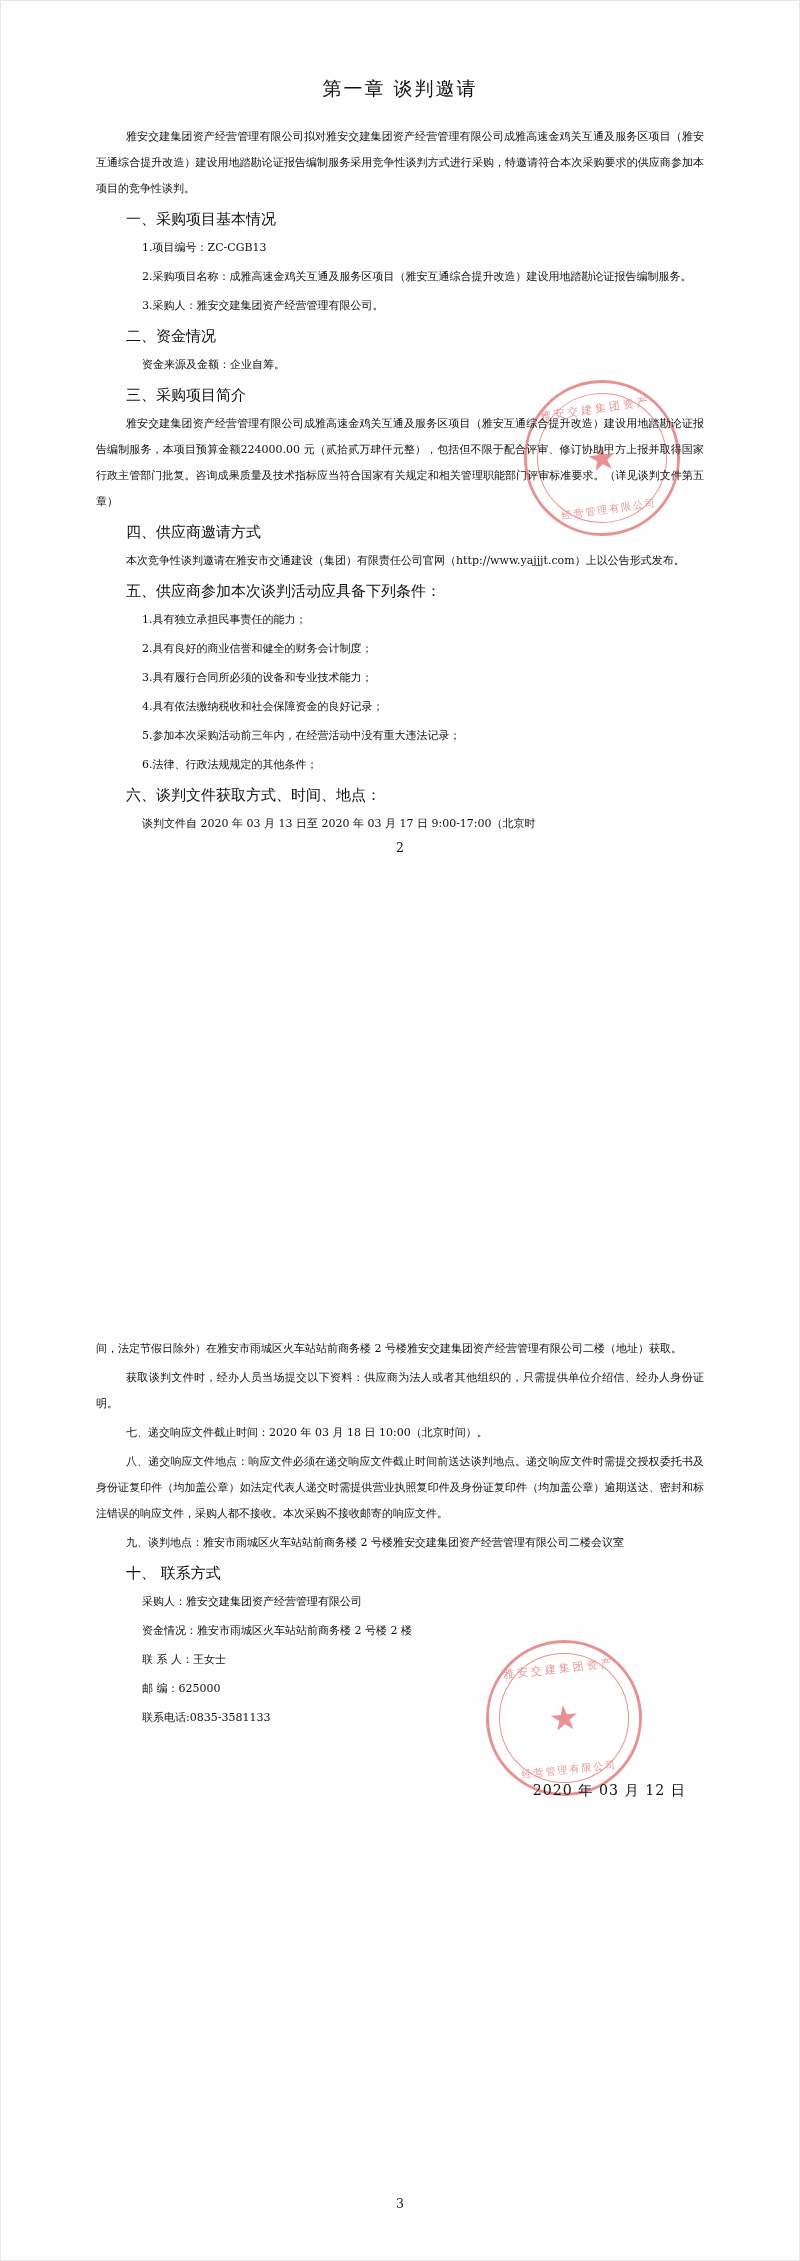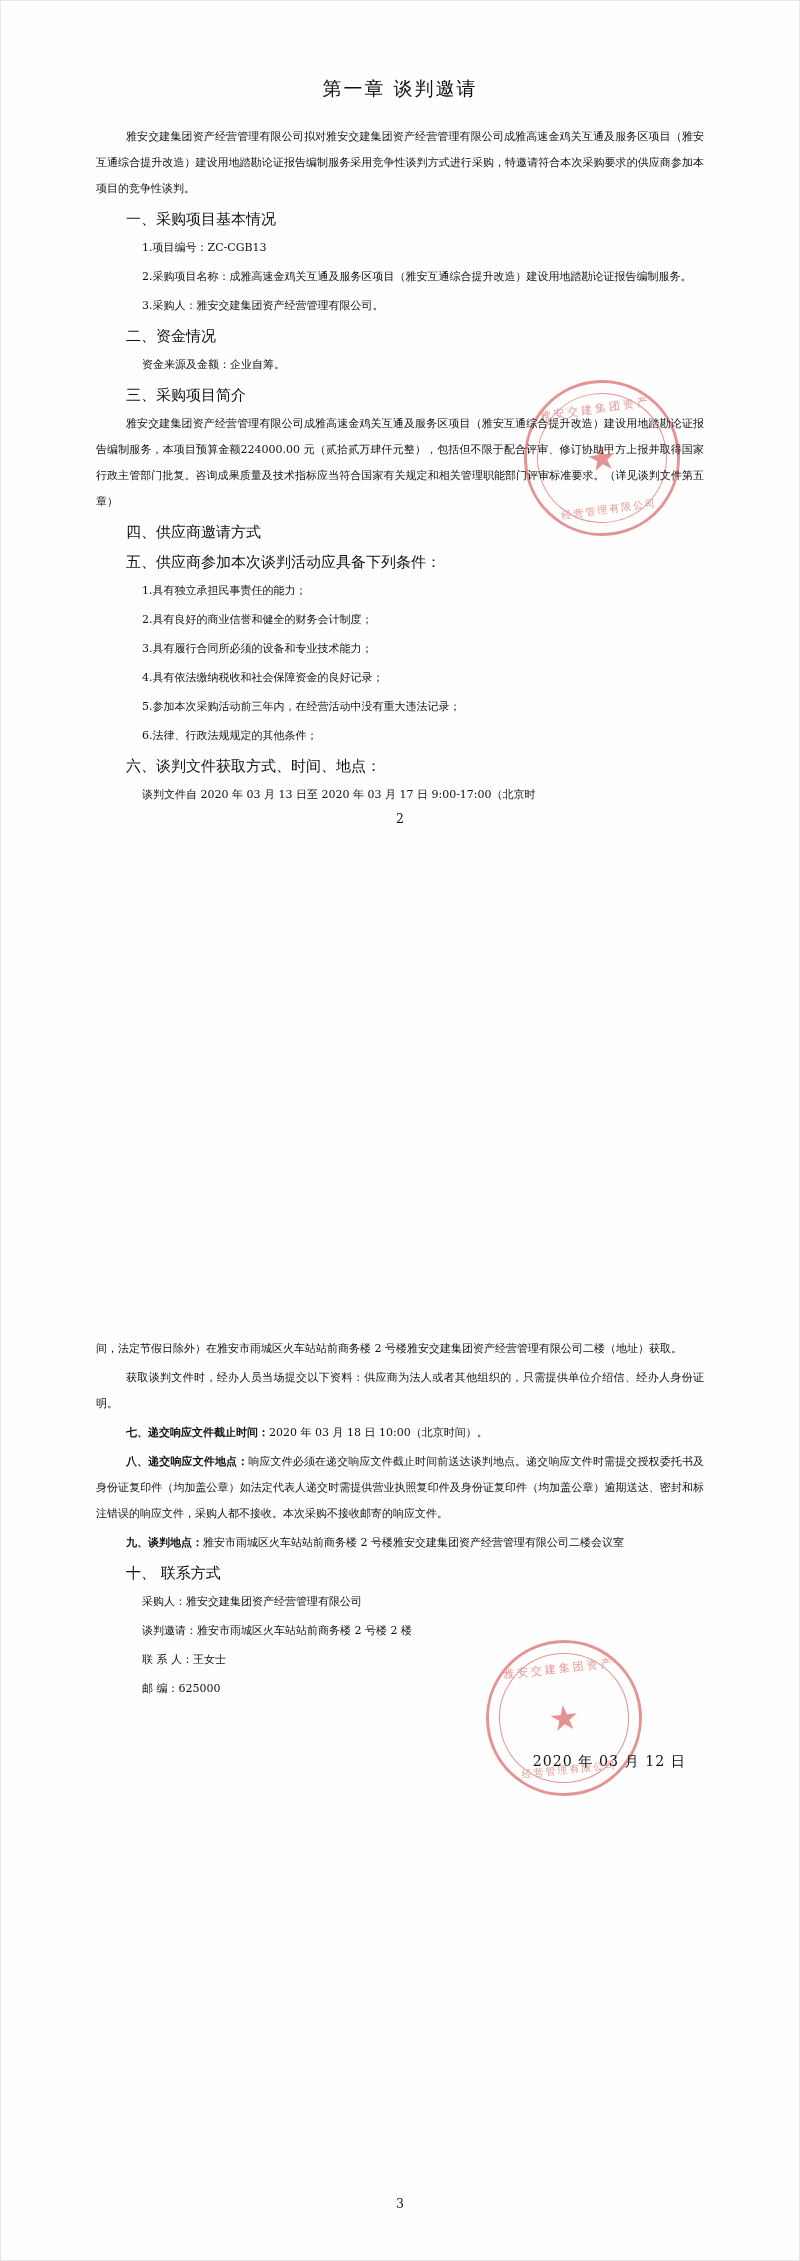--- a/index.html
+++ b/index.html
@@ -53,21 +53,21 @@
   .ind3 { text-indent: 46px; }
 
   .heading {
     font-weight: normal;
     font-size: 15px;
     text-indent: 30px;
     line-height: 28px;
     margin: 2px 0 2px 0;
   }
   .heading-inline {
-    font-weight: bold;
+    font-weight: normal;
   }
   .u { }
 
   .pagenum-mid {
     text-align: center;
     font-size: 12.5px;
     margin-top: 2px;
   }
 
   .block2 {
@@ -174,20 +174,21 @@
     <p class="ind3">2.采购项目名称：成雅高速金鸡关互通及服务区项目（雅安互通综合提升改造）建设用地踏勘论证报告编制服务。</p>
     <p class="ind3">3.采购人：雅安交建集团资产经营管理有限公司。</p>
 
     <div class="heading">二、资金情况</div>
     <p class="ind3">资金来源及金额：企业自筹。</p>
 
     <div class="heading">三、采购项目简介</div>
     <p class="ind2">雅安交建集团资产经营管理有限公司成雅高速金鸡关互通及服务区项目（雅安互通综合提升改造）建设用地踏勘论证报告编制服务，本项目预算金额224000.00 元（贰拾贰万肆仟元整），包括但不限于配合评审、修订协助甲方上报并取得国家行政主管部门批复。咨询成果质量及技术指标应当符合国家有关规定和相关管理职能部门评审标准要求。（详见谈判文件第五章）</p>
 
     <div class="heading">四、供应商邀请方式</div>
+    <p class="ind2">本次竞争性谈判邀请在雅安市交通建设（集团）有限责任公司官网（http://www.yajjjt.com）上以公告形式发布。</p>
 
     <div class="heading">五、供应商参加本次谈判活动应具备下列条件：</div>
     <p class="ind3">1.具有独立承担民事责任的能力；</p>
     <p class="ind3">2.具有良好的商业信誉和健全的财务会计制度；</p>
     <p class="ind3">3.具有履行合同所必须的设备和专业技术能力；</p>
     <p class="ind3">4.具有依法缴纳税收和社会保障资金的良好记录；</p>
     <p class="ind3">5.参加本次采购活动前三年内，在经营活动中没有重大违法记录；</p>
     <p class="ind3">6.法律、行政法规规定的其他条件；</p>
 
     <div class="heading">六、谈判文件获取方式、时间、地点：</div>
@@ -212,27 +213,30 @@
     <p class="ind2">
       <span class="heading-inline">九、谈判地点：</span><span class="u">雅安市雨城区火车站站前商务楼 2 号楼雅安交建集团资产经营管理有限公司二楼会议室</span>
     </p>
 
     <div class="heading">十、 联系方式</div>
 
     <p class="ind3">
       <span>采购人：</span><span class="u">雅安交建集团资产经营管理有限公司</span>
     </p>
     <p class="ind3">
-      <span>谈判邀请：</span><span class="u">雅安市雨城区火车站站前商务楼 2 号楼 2 楼</span>
+      <span>资金情况：</span><span class="u">雅安市雨城区火车站站前商务楼 2 号楼 2 楼</span>
     </p>
     <p class="ind3">
       <span>联 系 人：</span><span class="u">王女士</span>
     </p>
     <p class="ind3">
       <span>邮    编：</span><span class="u">625000</span>
     </p>
+    <p class="ind3">
+      <span>联系电话:</span><span class="u">0835-3581133</span>
+    </p>
 
     <div class="date-line">2020 年   03 月   12 日</div>
   </div>
 
   <div class="footer-pagenum">3</div>
 
 </div>
 
 </body></html>

